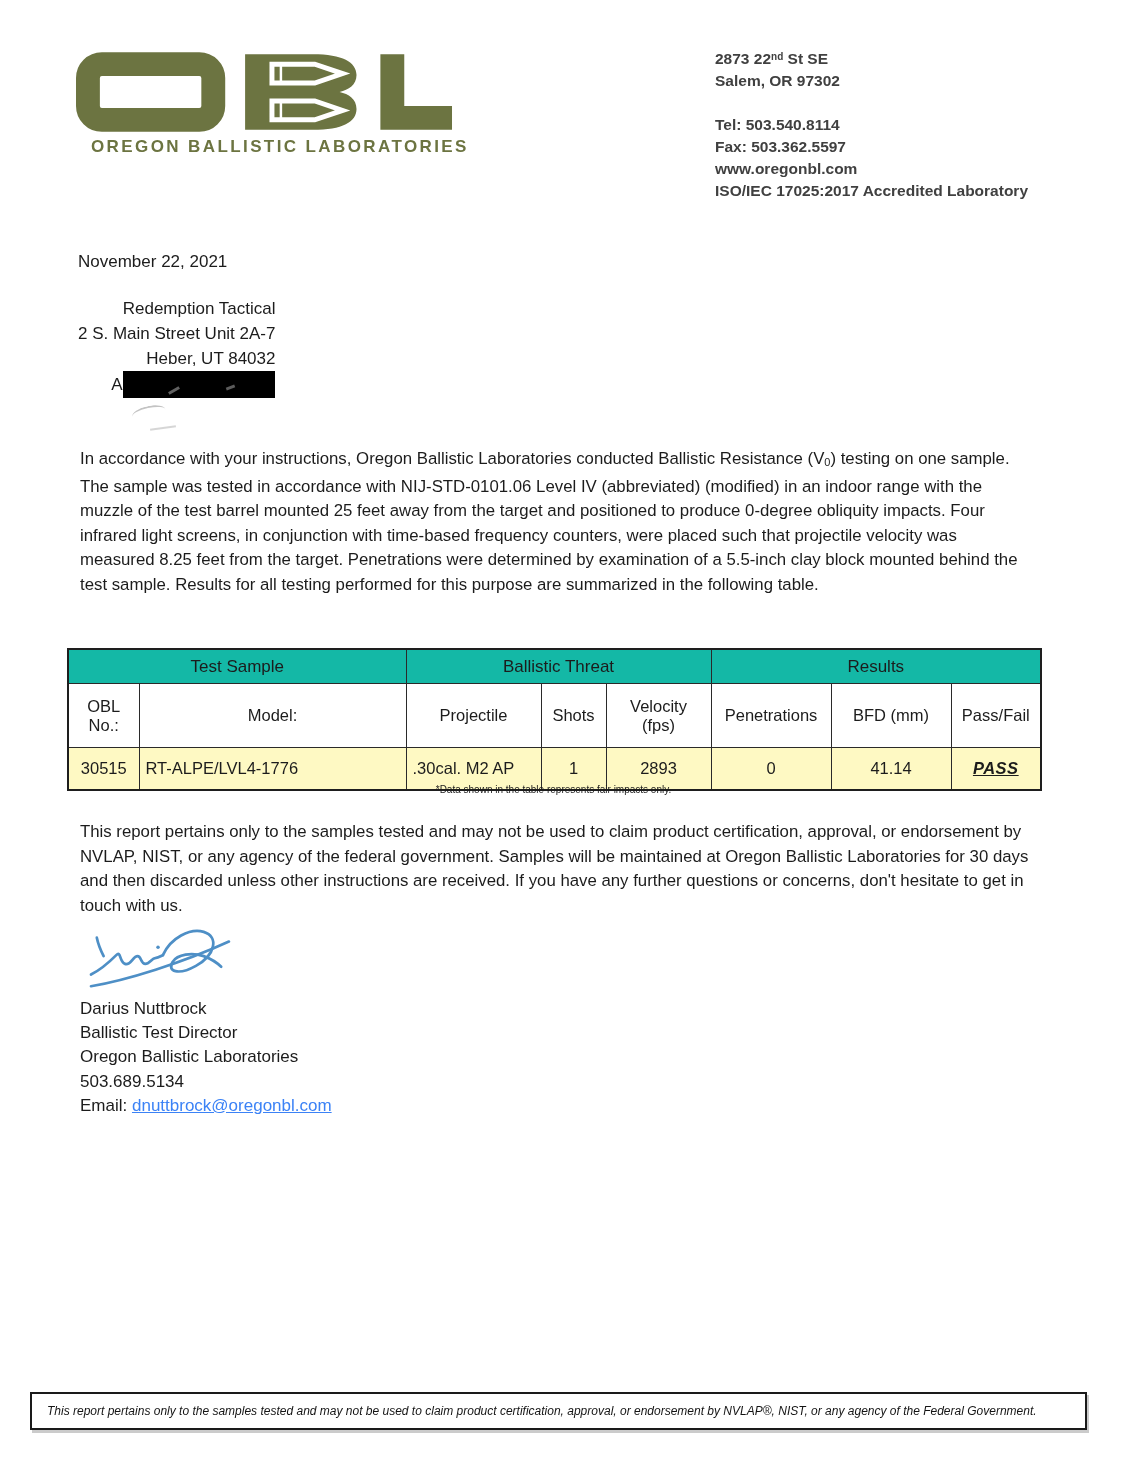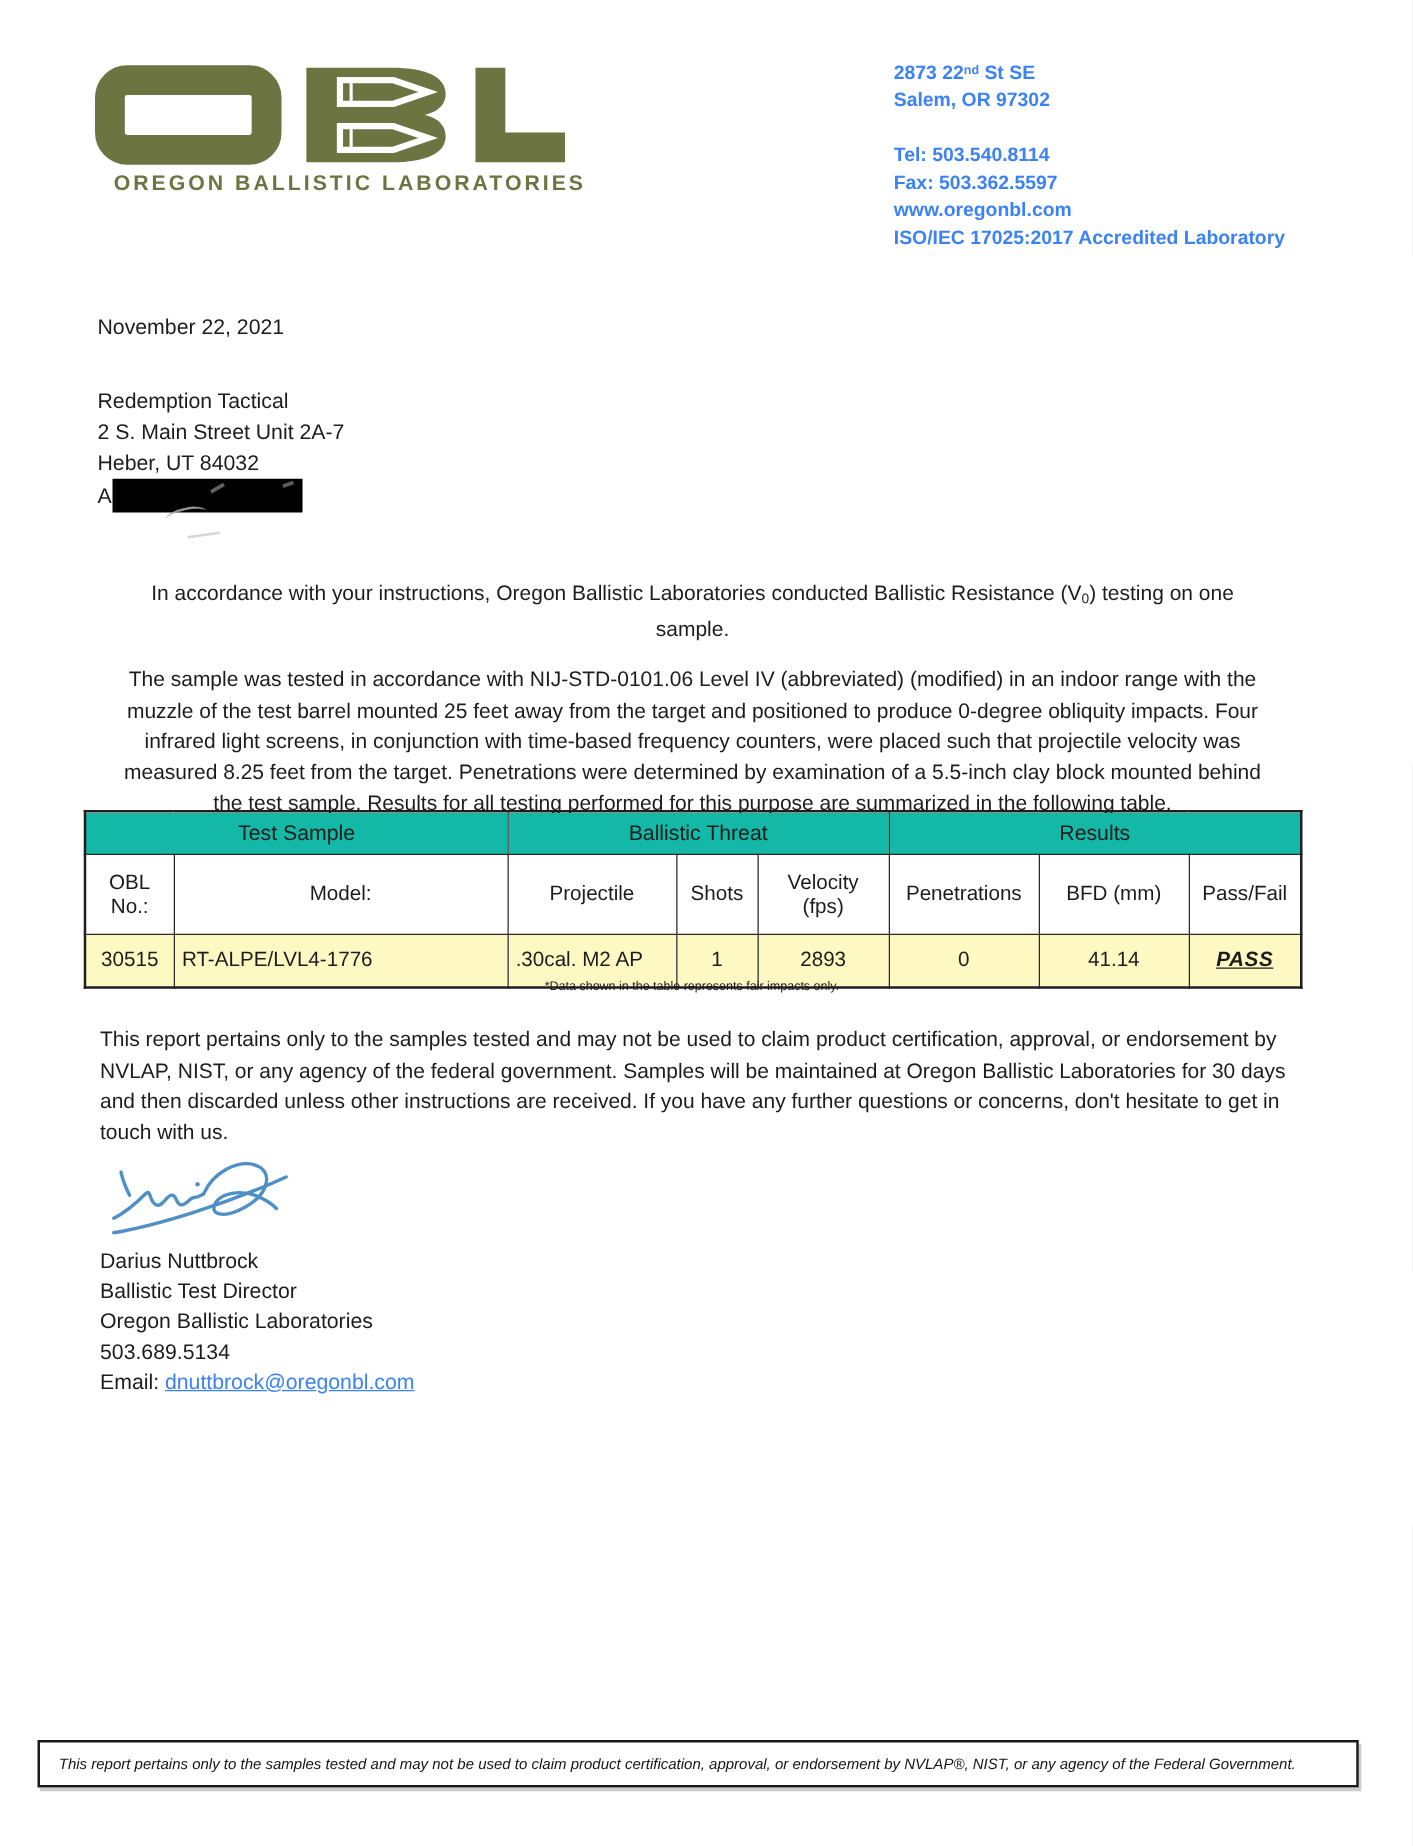--- a/index.html
+++ b/index.html
@@ -10,39 +10,39 @@
   }
   
   .logo-svg{position:absolute;left:76px;top:52px;}
   .logo-text{
     position:absolute;left:91px;top:137px;
     font-size:17px;font-weight:bold;letter-spacing:2.4px;color:#6C7441;
     white-space:nowrap;
   }
   .contact{
     position:absolute;left:715px;top:46px;
-    color:#3b82f6;font-weight:bold;font-size:15.5px;line-height:22px;
+    color:#404040;font-weight:bold;font-size:15.5px;line-height:22px;
   }
   .contact .gap{height:22px;}
   .contact sup{font-size:10px;vertical-align:4px;}
   
   .date{position:absolute;left:78px;top:252px;font-size:17px;}
-  .recipient{position:absolute;left:78px;top:308px;font-size:17px;line-height:25px;}
+  .recipient{position:absolute;left:78px;top:296px;font-size:17px;line-height:25px;text-align:right;}
   .redaction{
     display:inline-block;width:152px;height:27px;background:#000;
     vertical-align:-8px;margin-left:1px;
   }
   .smudge{position:absolute;}
   .s1{left:168px;top:389px;width:12px;height:3px;background:#8a8a8a;transform:rotate(-30deg);opacity:.7;}
   .s2{left:226px;top:386px;width:9px;height:3px;background:#9a9a9a;transform:rotate(-20deg);opacity:.6;}
   .s3{left:132px;top:406px;width:34px;height:12px;border-top:2px solid #b5b5b5;border-radius:50%;transform:rotate(-12deg);opacity:.8;}
   .s4{left:150px;top:427px;width:26px;height:2px;background:#c4c4c4;transform:rotate(-8deg);opacity:.7;}
   
   .body-text{position:absolute;left:80px;top:447px;width:948px;font-size:16.8px;line-height:24.6px;}
-  .body-text p{margin:16px;text-align:center;}
+  .body-text p{margin:0;}
   .body-text sub{font-size:11px;vertical-align:-2px;}
   .closing{position:absolute;left:80px;top:820px;width:950px;font-size:16.8px;line-height:24.6px;margin:0;}
   
   .results{
     position:absolute;left:67px;top:648px;width:973px;
     border-collapse:collapse;font-size:16.5px;table-layout:fixed;
   }
   .results th,.results td{
     border:1.5px solid #2a2a2a;text-align:center;vertical-align:middle;
     font-weight:normal;padding:2px 6px;overflow:hidden;

